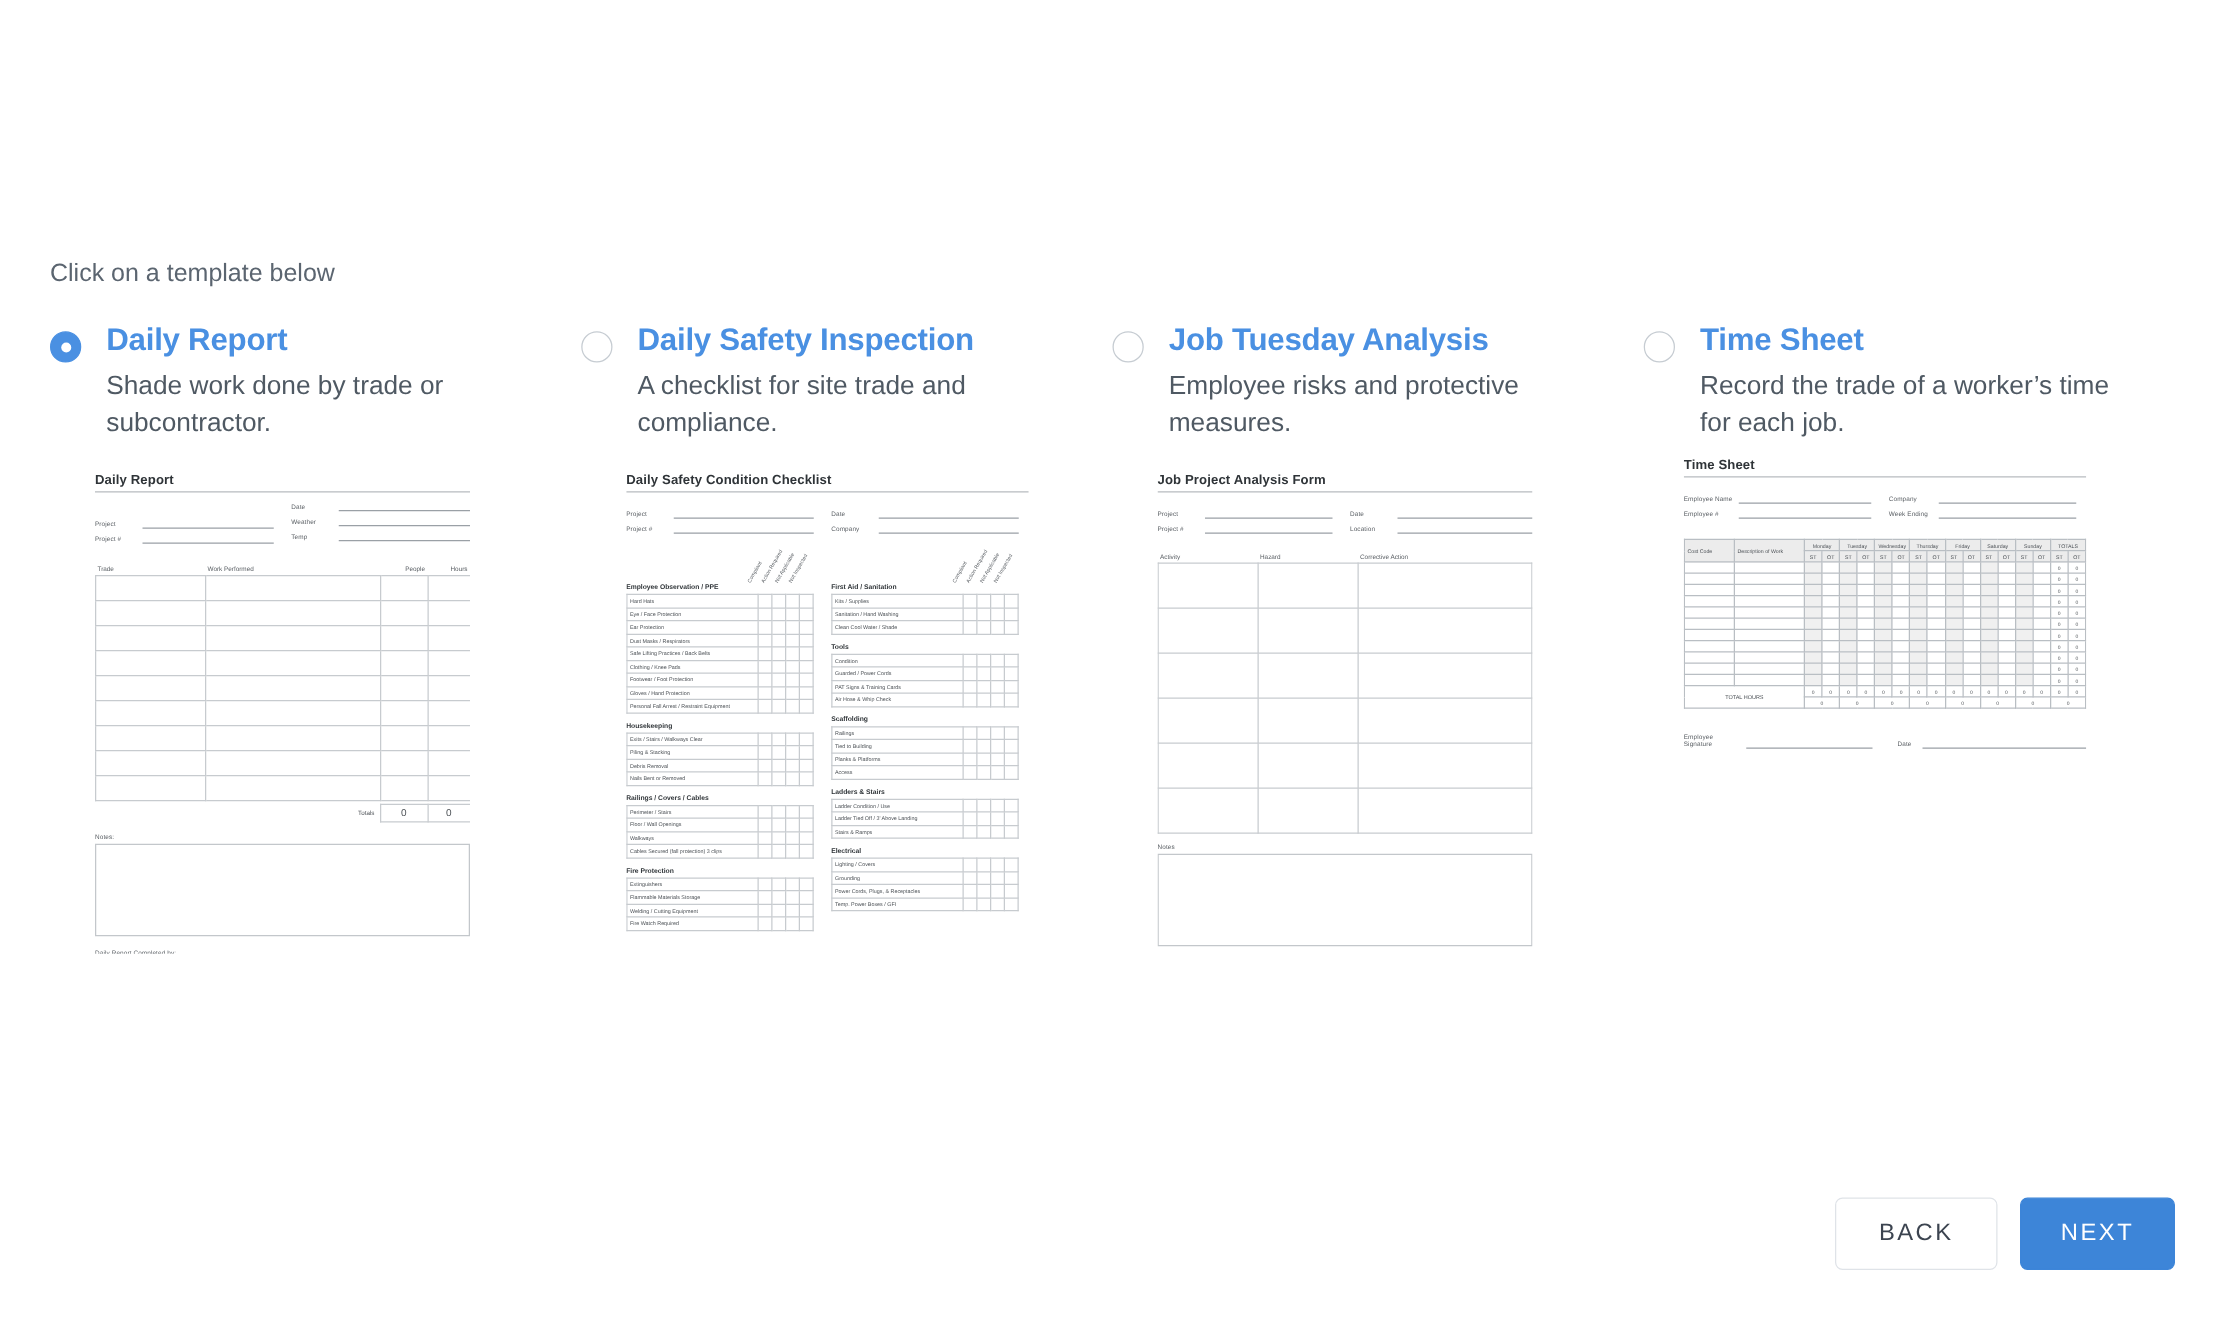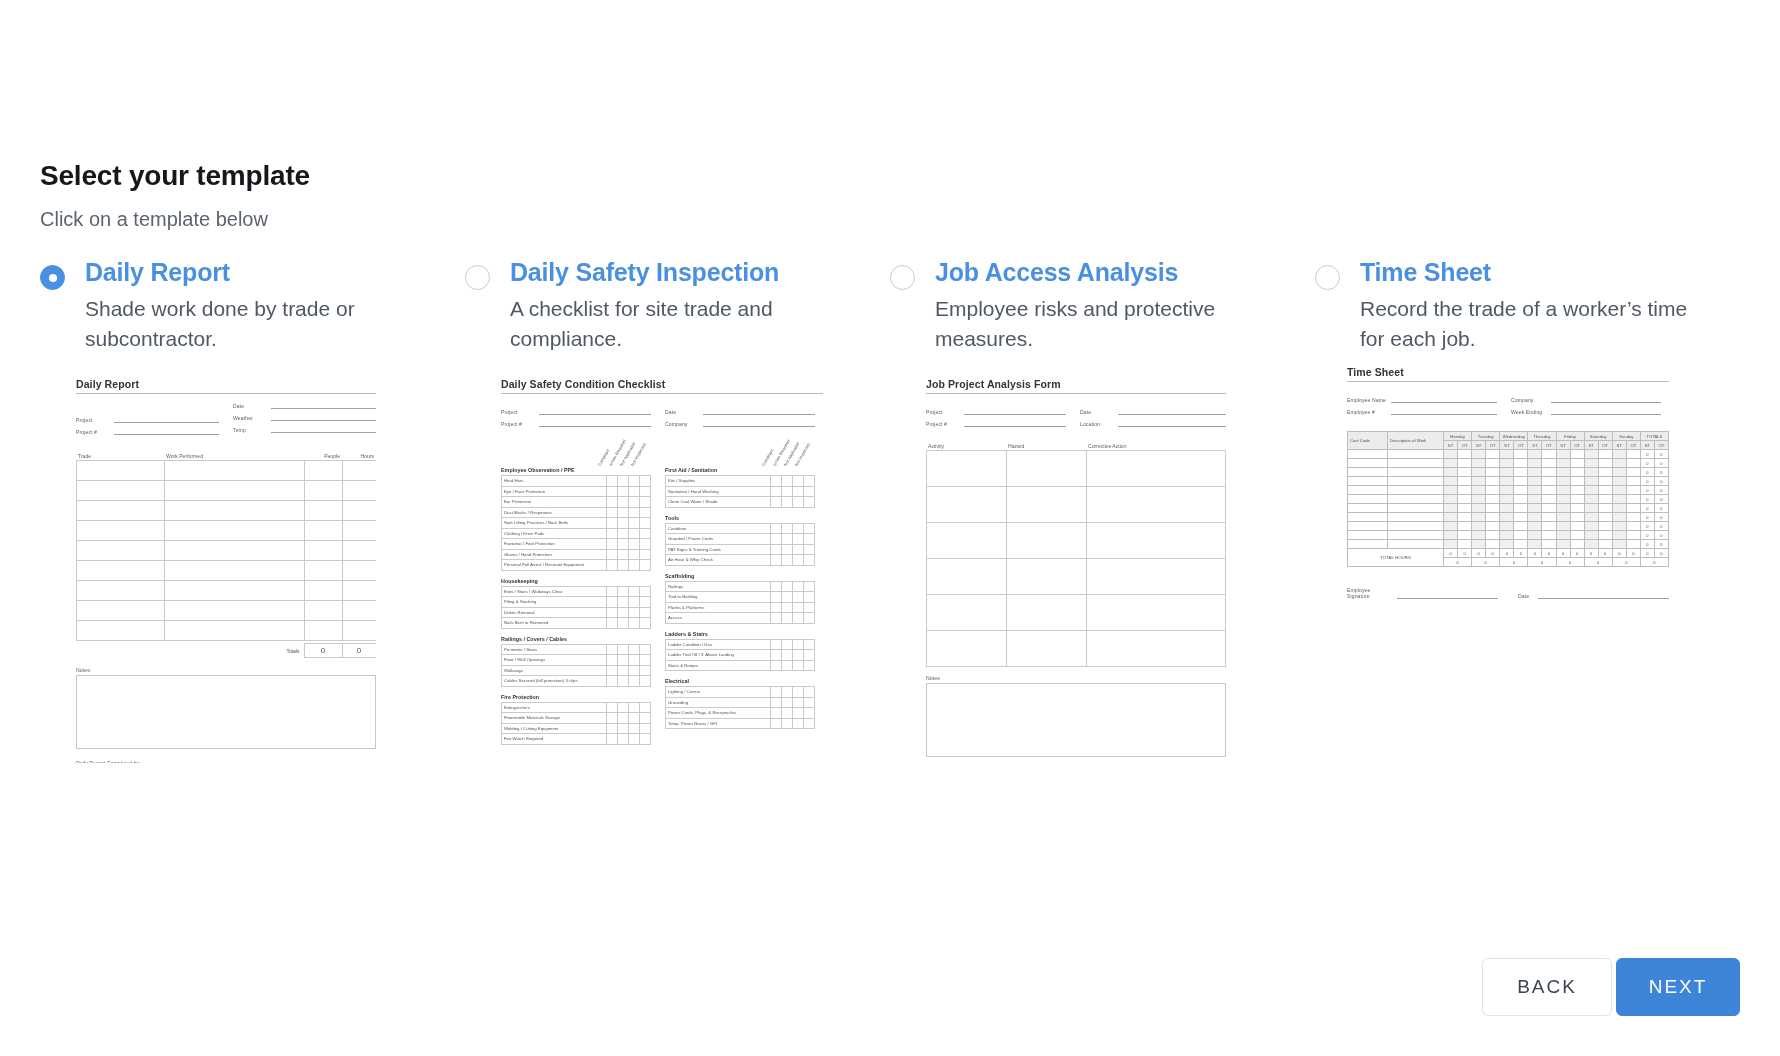--- a/index.html
+++ b/index.html
@@ -84,35 +84,34 @@
     white-space: nowrap;
   }
 
   .ts-tbl { border-collapse: collapse; width: 100%; table-layout: fixed; }
   .ts-tbl td { border: 1px solid #b9bec3; height: 9px; font-size: 4px; color: #4d5257; text-align: center; padding: 0; }
   .ts-tbl td.shade { background: #f0f0f0; }
   .ts-tbl td.hdr { font-size: 4.2px; background: #ececec; }
   .ts-tbl td.lft { text-align: left; padding-left: 2px; }
 
   
-  .footer { position: absolute; right: 40px; bottom: 40px; display: flex; gap: 4px; align-items: center; }
+  .footer { position: absolute; right: 40px; bottom: 40px; display: flex; gap: 18px; align-items: center; }
   .btn {
     font-size: 19px; letter-spacing: 2px; font-weight: 400;
     border-radius: 6px; cursor: pointer; font-family: "Liberation Sans", sans-serif;
     display: flex; align-items: center; justify-content: center;
   }
   .btn-back { width: 130px; height: 58px; background: #fff; color: #3c4450; border: 1px solid #dfe3e8; }
   .btn-next { width: 124px; height: 58px; background: #3d85d8; color: #fff; border: 1px solid #3d85d8; }
 </style>
 </head>
 <body>
 
 <div class="page">
 
-  <div class="section-title">Select your template</div>
   <div class="section-sub">Click on a template below</div>
 
   <div class="options">
 
     <div class="option">
       <div class="radio checked">
           <span class="dot"></span>
         </div>
       <div class="opt-label">Daily Report</div>
       <div class="opt-desc">Shade work done by trade or subcontractor.</div>
@@ -624,21 +623,21 @@
               </tbody>
                 </table>
             </div>
           </div>
         </div>
       </div>
     </div>
 
     <div class="option">
       <div class="radio"></div>
-      <div class="opt-label">Job Access Analysis</div>
+      <div class="opt-label">Job Tuesday Analysis</div>
       <div class="opt-desc">Employee risks and protective measures.</div>
 
       <div class="thumb">
         <div class="t-title">Job Project Analysis Form</div>
         <div class="t-rule"></div>
 
         <div style="display:flex; gap:14px; margin-top:9px;">
           <div style="width:140px;">
             <div class="fieldrow">
                 <span class="t-lbl">Project</span>

